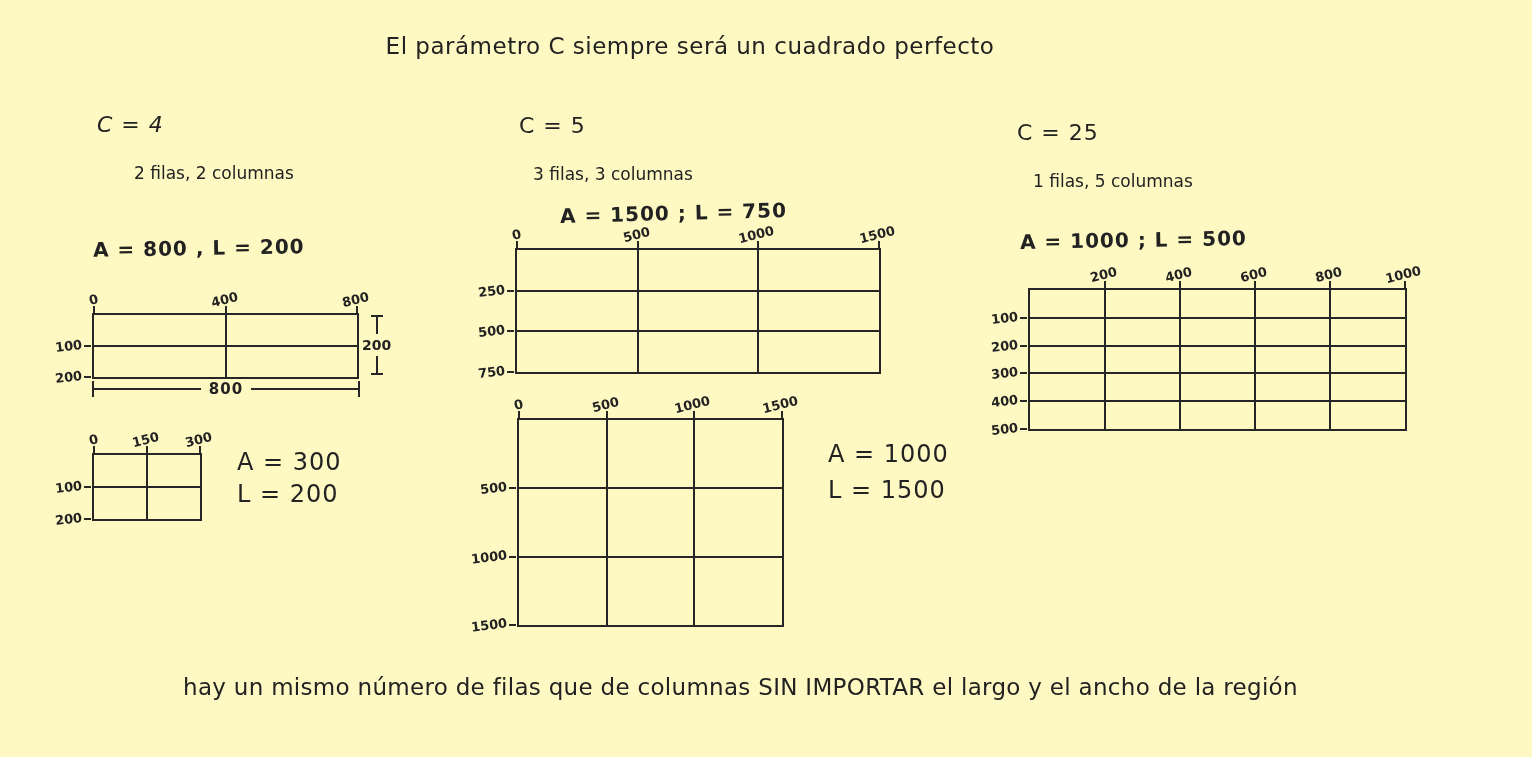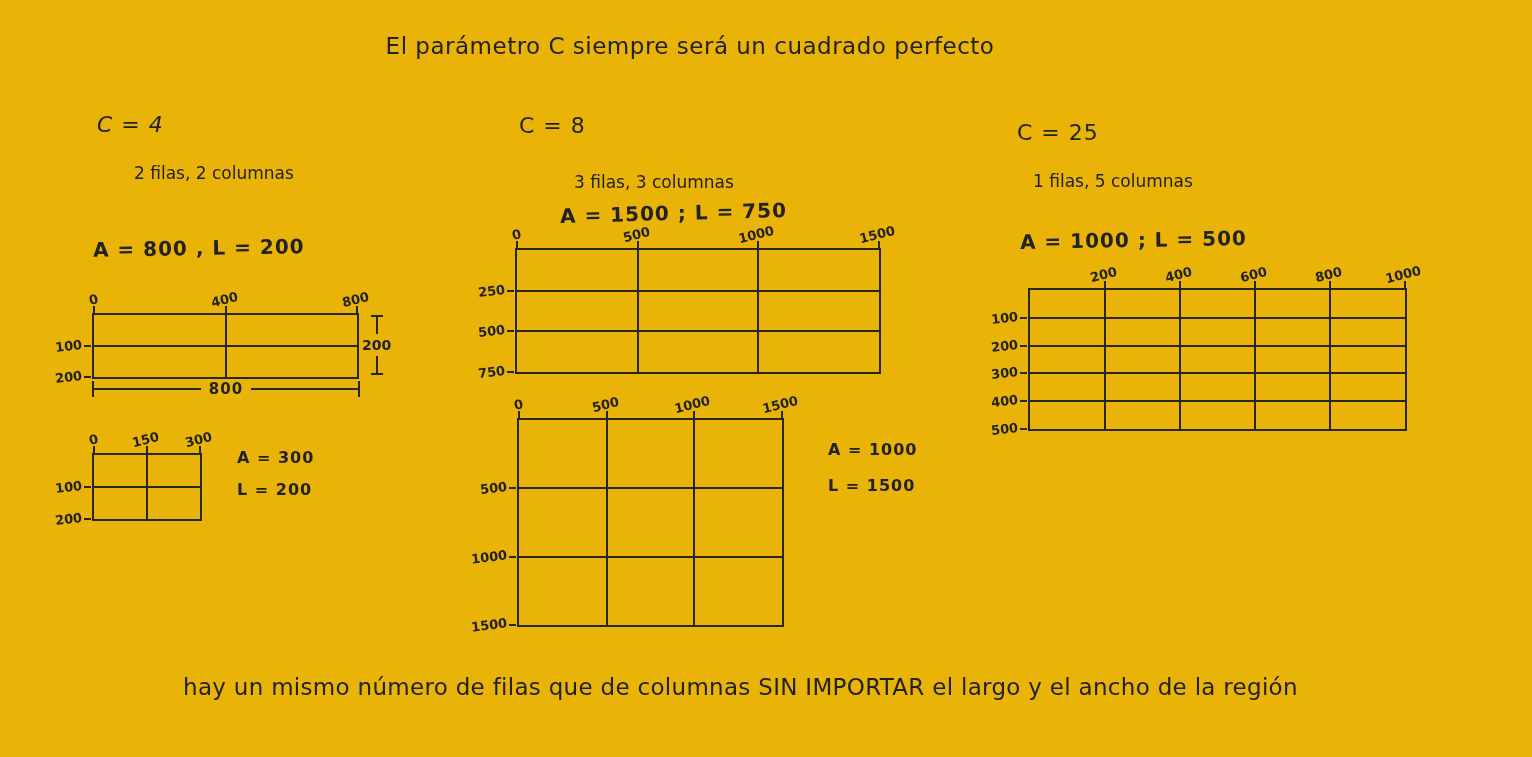--- a/index.html
+++ b/index.html
@@ -1,26 +1,26 @@
 <!DOCTYPE html>
 <html><head>
 <meta charset="utf-8">
 <style>
   html,body{margin:0;padding:0;background:#fff;}
   .canvas{
-    position:relative;width:1532px;height:757px;background:#eab308;
+    position:relative;width:1532px;height:757px;background:#fef9c3;
     font-family:"DejaVu Sans",sans-serif;color:#222222;overflow:hidden;
   }
   .abs{position:absolute;white-space:nowrap;}
   .title{font-size:23px;letter-spacing:0.5px;}
   .footer-line{font-size:23px;letter-spacing:0.3px;}
   .c-label{font-size:22px;letter-spacing:1px;}
   .dims-label{font-size:17px;}
   .param-label{font-size:20px;font-weight:bold;letter-spacing:1px;}
-  .side-label{font-size:16px;font-weight:bold;letter-spacing:1px;}
+  .side-label{font-size:24px;font-weight:normal;letter-spacing:1px;}
 
   
   .grid{position:absolute;border:2px solid #262626;}
   .gline-v{position:absolute;top:0;bottom:0;width:2px;background:#262626;transform:translateX(-1px);}
   .gline-h{position:absolute;left:0;right:0;height:2px;background:#262626;transform:translateY(-1px);}
   .tick-top{position:absolute;width:2px;height:7px;background:#262626;top:-9px;transform:translateX(-1px);}
   .tick-left{position:absolute;height:2px;width:7px;background:#262626;left:-10px;transform:translateY(-1px);}
   .lbl-top{position:absolute;bottom:calc(100% + 8px);font-size:13px;font-weight:bold;
            transform:translateX(-55%) rotate(-14deg);white-space:nowrap;}
   .lbl-left{position:absolute;right:calc(100% + 12px);font-size:13px;font-weight:bold;
@@ -89,22 +89,22 @@
       <div class="lbl-top" style="left: 100%;">300</div>
       <div class="tick-left" style="top: 50%;"></div>
       <div class="lbl-left" style="top: 50%;">100</div>
       <div class="tick-left" style="top: 100%;"></div>
       <div class="lbl-left" style="top: 100%;">200</div>
     </div>
 
   <div class="abs side-label" style="left:237px;top:448px;">A = 300</div>
   <div class="abs side-label" style="left:237px;top:480px;">L = 200</div>
 
-  <div class="abs c-label" style="left:519px;top:113px;">C = 8</div>
-  <div class="abs dims-label" style="left:533px;top:172px;margin-left:41px;">3 filas, 3 columnas</div>
+  <div class="abs c-label" style="left:519px;top:113px;">C = 5</div>
+  <div class="abs dims-label" style="left:533px;top:164px;">3 filas, 3 columnas</div>
   <div class="abs param-label" style="left:560px;top:201px;transform:rotate(-1.5deg);">A = 1500 ;   L = 750</div>
 
   <div class="grid" style="left:515px;top:248px;width:362px;height:122px;">
       <div class="gline-v" style="left: 33.3333%;"></div>
       <div class="gline-v" style="left: 66.6667%;"></div>
       <div class="gline-h" style="top: 33.3333%;"></div>
       <div class="gline-h" style="top: 66.6667%;"></div>
       <div class="tick-top" style="left: 0%;"></div>
       <div class="lbl-top" style="left: 0%;">0</div>
       <div class="tick-top" style="left: 33.3333%;"></div>

